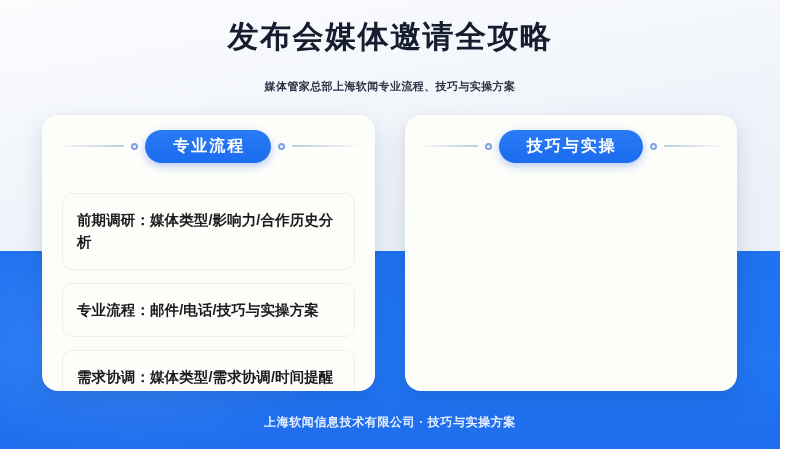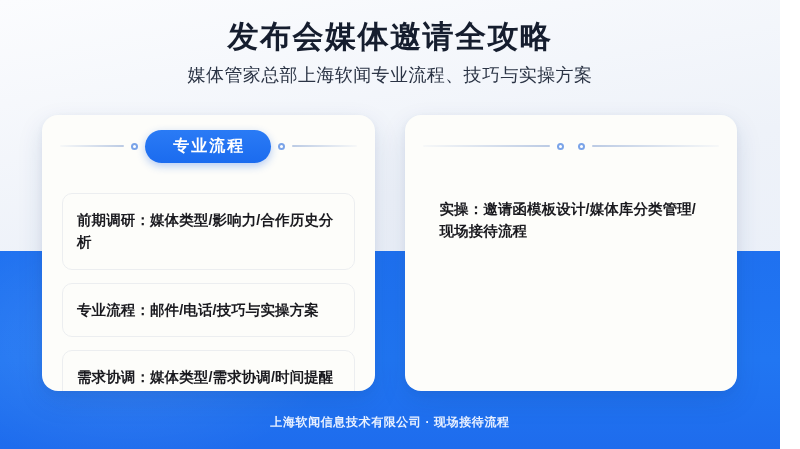--- a/index.html
+++ b/index.html
@@ -55,23 +55,23 @@
   }
   .title {
     font-size: 31px;
     font-weight: 700;
     letter-spacing: 1.5px;
     color: #151d2e;
     line-height: 1.25;
     margin: 0;
   }
   .subtitle {
-    margin: 6px 0 0 0;
-    font-size: 18px;
-    font-weight: 400;
+    margin: 22px 0 0 0;
+    font-size: 11px;
+    font-weight: 700;
     color: #2b3445;
     letter-spacing: 0.4px;
   }
 
   
   .cards {
     position: absolute;
     top: 115px;
     left: 42px;
     right: 43px;
@@ -220,29 +220,27 @@
         <div class="item">
           <div class="item-text"><span class="lead">需求协调：</span><span>媒体类型/需求协调/时间提醒</span></div>
         </div>
       </div>
     </div>
 
     <div class="card card-right">
       <div class="badge-row">
         <span class="deco-line"></span>
         <span class="deco-dot"></span>
+        <span class="badge">技巧与实操</span>
         <span class="deco-dot"></span>
         <span class="deco-line right"></span>
       </div>
       <div class="items">
-        <div class="item item-second noborder">
-          <div class="item-text"><span class="lead">实操：</span><span>邀请函模板设计/媒体库分类管理/现场接待流程</span></div>
-        </div>
       </div>
     </div>
 
   </div>
 
   <div class="footer">
-    <span>上海软闻信息技术有限公司 · 现场接待流程</span>
+    <span>上海软闻信息技术有限公司 · 技巧与实操方案</span>
   </div>
 
 </div>
 
 </body></html>

